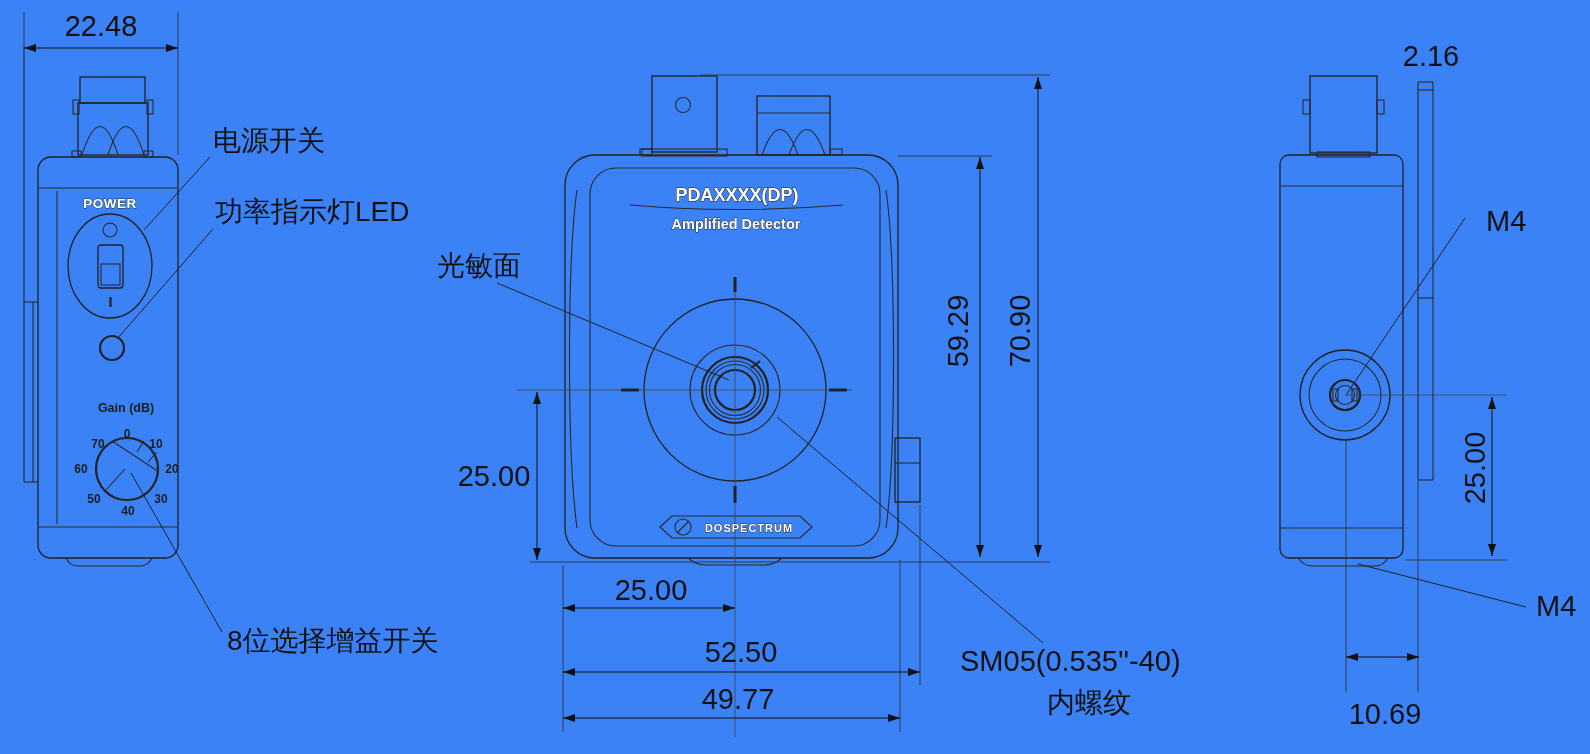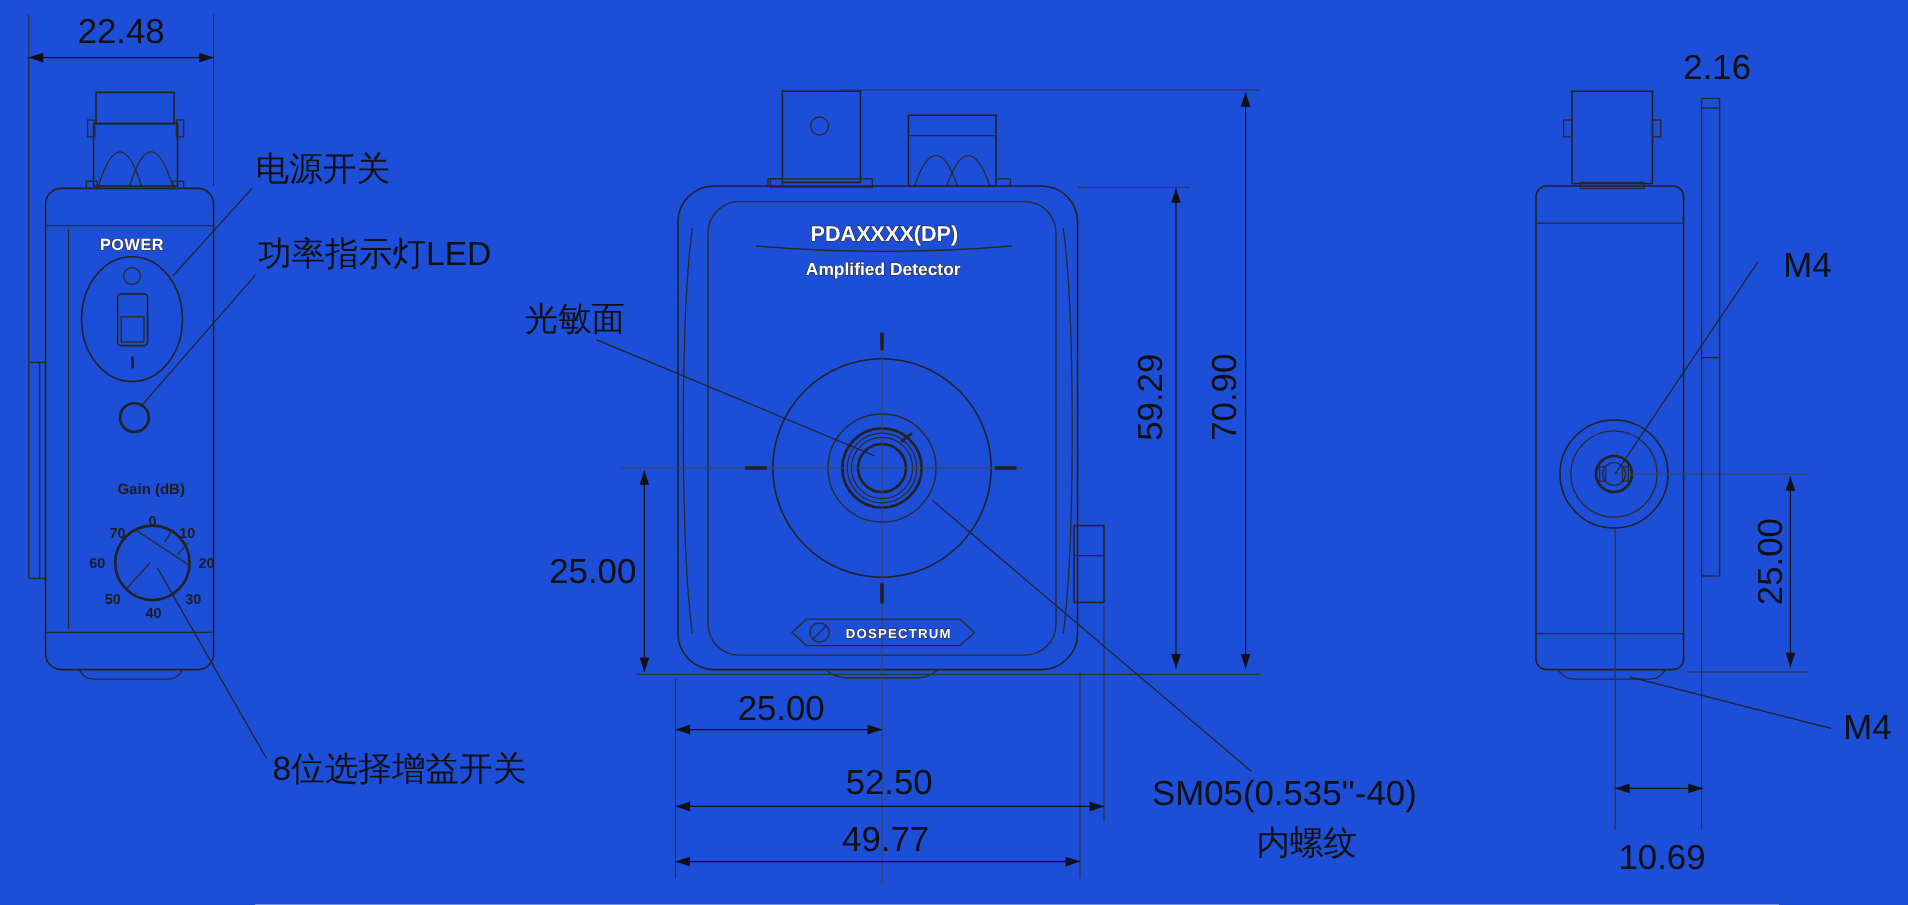--- a/index.html
+++ b/index.html
@@ -1,16 +1,16 @@
 <!DOCTYPE html>
 <html><head>
 <meta charset="utf-8">
 <style>
   html,body{margin:0;padding:0;background:#ffffff;}
-  .stage{width:1590px;height:754px;position:relative;background:#1d4ed8;overflow:hidden;}
+  .stage{width:1590px;height:754px;position:relative;background:#3b82f6;overflow:hidden;}
   svg{display:block;}
   text{font-family:"Liberation Sans","DejaVu Sans",sans-serif;}
   .dimtext{font-size:29px;fill:#111;}
   .cjk{font-size:28px;fill:#111;}
   .emboss{fill:#ffffff;stroke:#2b2b2b;paint-order:stroke;font-weight:bold;}
   .facetext{fill:#1d1d1d;font-weight:bold;}
   .geo{stroke:#222;fill:none;stroke-width:1.3;}
   .geo2{stroke:#2a2a2a;fill:none;stroke-width:1.1;}
   .thick{stroke:#222;fill:none;stroke-width:2.2;}
   .dimline{stroke:#111;fill:none;stroke-width:1;}

